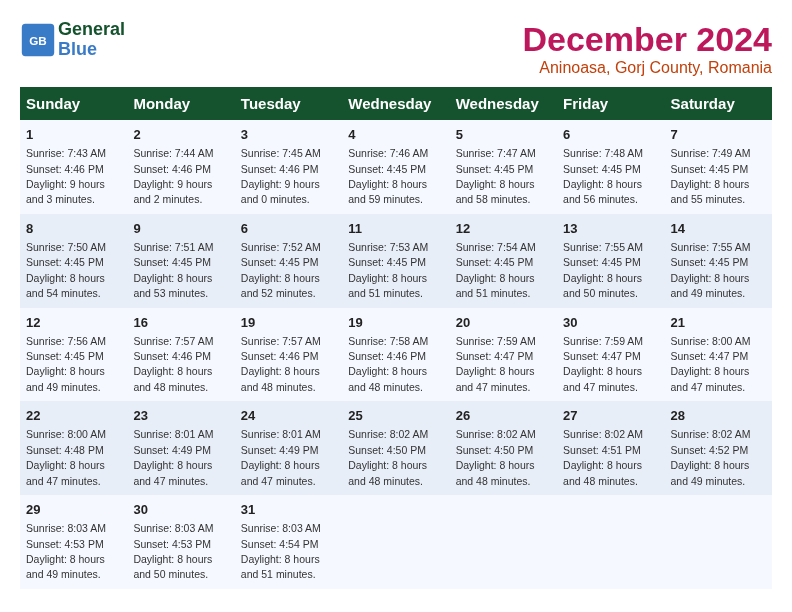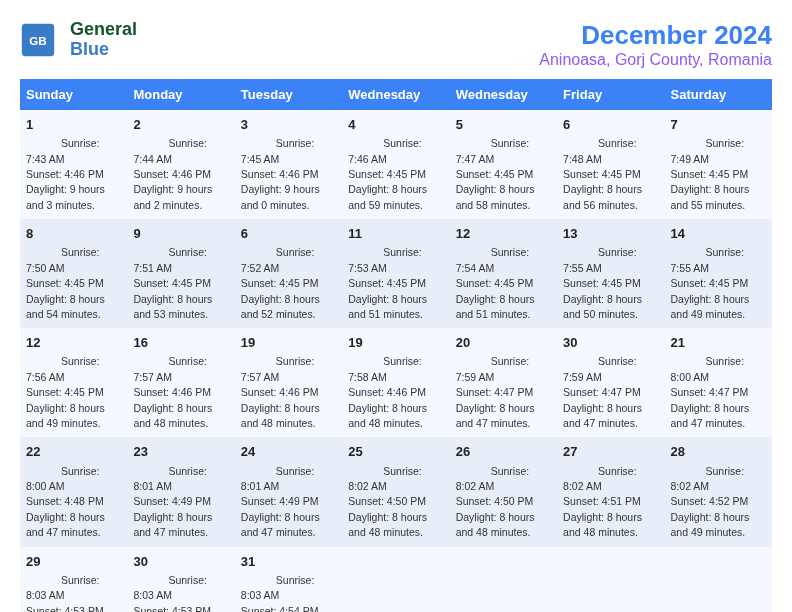--- a/index.html
+++ b/index.html
@@ -12,59 +12,59 @@
     }
     .header {
       display: flex;
       align-items: flex-start;
       justify-content: space-between;
       margin-bottom: 10px;
     }
     .logo {
       display: flex;
       align-items: center;
-      gap: 14px;
+      gap: 2px;
     }
     .logo-text {
       font-size: 18px;
       font-weight: bold;
       color: #333;
       line-height: 1.1;
     }
     .logo-text span {
       color: #14532d;
     }
     .logo-icon {
       width: 36px;
       height: 36px;
     }
     .title-block {
       text-align: right;
     }
     .title-block h1 {
-      font-size: 26px;
-      font-weight: bold;
-      color: #3b82f6;
+      font-size: 34px;
+      font-weight: bold;
+      color: #be185d;
     }
     .title-block h2 {
       font-size: 16px;
       font-weight: normal;
-      color: #8b5cf6;
+      color: #c2410c;
     }
     table {
       width: 100%;
       border-collapse: collapse;
       font-size: 11px;
     }
     thead tr th {
-      background-color: #3b82f6;
+      background-color: #14532d;
       color: #fff;
       padding: 8px 6px;
       text-align: left;
-      font-size: 13px;
+      font-size: 15px;
       font-weight: bold;
     }
     tbody tr {
       vertical-align: top;
     }
     tbody tr:nth-child(odd) {
       background-color: #f5f8ff;
     }
     tbody tr:nth-child(even) {
       background-color: #e8eef8;
@@ -79,21 +79,20 @@
     .day-num {
       font-size: 13px;
       font-weight: bold;
       color: #222;
       display: block;
       margin-bottom: 2px;
     }
     .day-detail {
       color: #333;
       font-size: 10.5px;
-      margin-left: 35px;
     }
   </style>
 </head>
 <body>
 
 <div class="header">
   <div class="logo">
     <svg class="logo-icon" viewBox="0 0 40 40">
       <rect x="2" y="2" width="36" height="36" rx="4" fill="#3a7bc8"></rect>
       <text x="20" y="26" text-anchor="middle" fill="white" font-size="13" font-weight="bold" font-family="Arial">GB</text>

